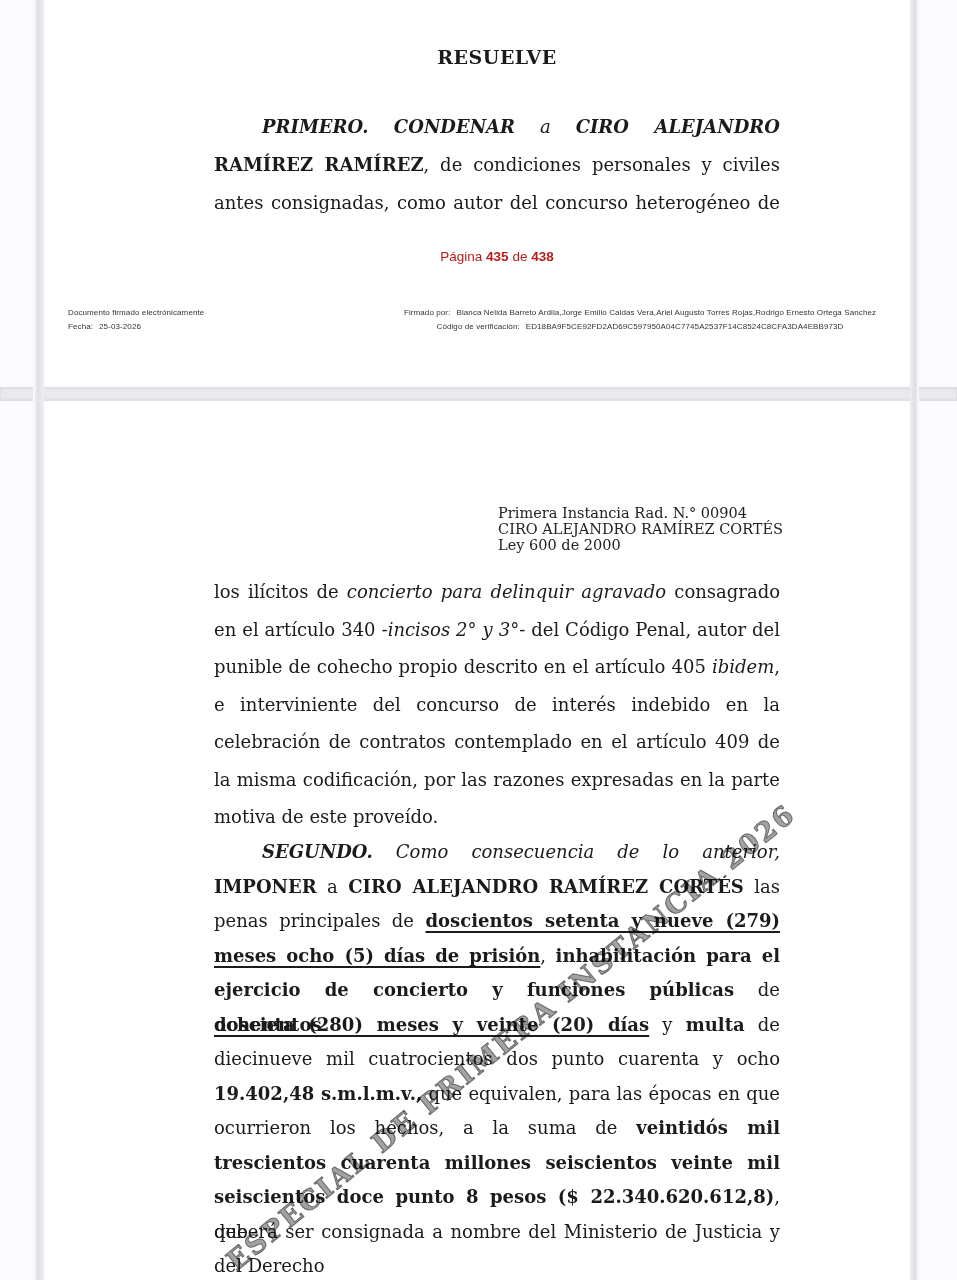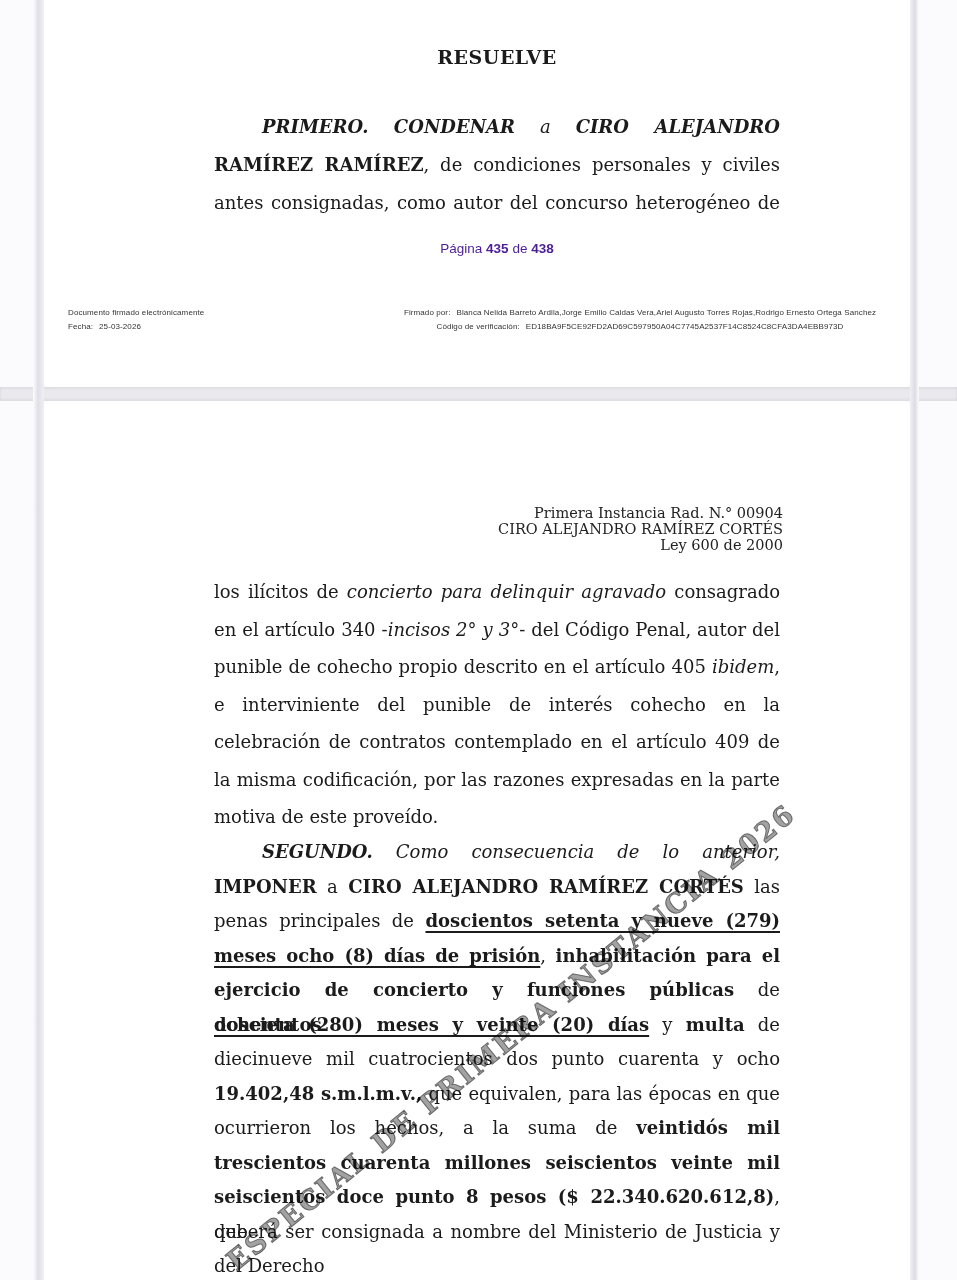--- a/index.html
+++ b/index.html
@@ -29,30 +29,30 @@
   .line{display:block;}
   .justify .line{text-align:justify;text-align-last:justify;}
   .end-short .line:last-child{text-align-last:left;}
   .indent-first .line:first-child{text-indent:48px;font-style:italic;}
 
   
   #p1-title{position:absolute;left:170px;width:566px;top:46px;text-align:center;
     font-size:19px;font-weight:bold;letter-spacing:.5px;}
   #p1-body{top:108px;}
   #p1-body .line{height:38px;line-height:38px;}
-  #p1-pageno{position:absolute;left:170px;width:566px;top:241px;text-align:center;
-    font-family:"Liberation Sans", sans-serif;font-size:13.5px;color:#4c1d95;}
+  #p1-pageno{position:absolute;left:170px;width:566px;top:249px;text-align:center;
+    font-family:"Liberation Sans", sans-serif;font-size:13.5px;color:#b91c1c;}
   .footer{position:absolute;top:306px;font-family:"Liberation Sans", sans-serif;
     font-size:8px;line-height:14px;color:#333;letter-spacing:.1px;white-space:nowrap;}
   #footer-left{left:24px;}
   #footer-right{left:328px;width:536px;text-align:center;}
   .footer .lbl{margin-right:6px;}
 
   
-  #p2-header{position:absolute;top:104px;right:127px;text-align:right;
+  #p2-header{position:absolute;top:104px;right:127px;
     font-size:14.5px;line-height:16px;color:#222;}
   #p2-para1{top:172px;}
   #p2-para1 .line{height:37.5px;line-height:37.5px;}
   #p2-para2{top:434px;}
   #p2-para2 .line{height:34.5px;line-height:34.5px;}
 
   #watermark{
     position:absolute;left:101px;top:619px;width:740px;height:44px;
     transform:rotate(-39deg);
     text-align:center;
@@ -99,31 +99,31 @@
   <div id="p2-header">
       <div class="line"><span class="">Primera Instancia Rad. N.° 00904</span></div>
       <div class="line"><span class="">CIRO ALEJANDRO RAMÍREZ CORTÉS</span></div>
       <div class="line"><span class="">Ley 600 de 2000</span></div>
     </div>
 
   <div class="bodyblock justify end-short" id="p2-para1">
       <div class="line"><span class="">los ilícitos de </span><span class="i ">concierto para delinquir agravado</span><span class=""> consagrado</span></div>
       <div class="line"><span class="">en el artículo 340 -</span><span class="i ">incisos 2° y 3°</span><span class="">- del Código Penal, autor del</span></div>
       <div class="line"><span class="">punible de cohecho propio descrito en el artículo 405 </span><span class="i ">ibidem</span><span class="">,</span></div>
-      <div class="line"><span class="">e interviniente del punible de interés cohecho en la</span></div>
+      <div class="line"><span class="">e interviniente del concurso de interés indebido en la</span></div>
       <div class="line"><span class="">celebración de contratos contemplado en el artículo 409 de</span></div>
       <div class="line"><span class="">la misma codificación, por las razones expresadas en la parte</span></div>
       <div class="line"><span class="">motiva de este proveído.</span></div>
     </div>
 
   <div class="bodyblock justify end-short indent-first" id="p2-para2">
       <div class="line"><span class="b ">SEGUNDO.</span><span class=""> Como consecuencia de lo anterior,</span></div>
       <div class="line"><span class="b ">IMPONER</span><span class=""> a </span><span class="b ">CIRO ALEJANDRO RAMÍREZ CORTÉS</span><span class=""> las</span></div>
       <div class="line"><span class="">penas principales de </span><span class="b u">doscientos setenta y nueve (279)</span></div>
-      <div class="line"><span class="b u">meses ocho (8) días de prisión</span><span class="">, </span><span class="b ">inhabilitación para el</span></div>
+      <div class="line"><span class="b u">meses ocho (5) días de prisión</span><span class="">, </span><span class="b ">inhabilitación para el</span></div>
       <div class="line"><span class="b ">ejercicio de concierto y funciones públicas</span><span class=""> de </span><span class="b u">doscientos</span></div>
       <div class="line"><span class="b u">ochenta (280) meses y veinte (20) días</span><span class=""> y </span><span class="b ">multa</span><span class=""> de</span></div>
       <div class="line"><span class="">diecinueve mil cuatrocientos dos punto cuarenta y ocho</span></div>
       <div class="line"><span class="b ">19.402,48 s.m.l.m.v.,</span><span class=""> que equivalen, para las épocas en que</span></div>
       <div class="line"><span class="">ocurrieron los hechos, a la suma de </span><span class="b ">veintidós mil</span></div>
       <div class="line"><span class="b ">trescientos cuarenta millones seiscientos veinte mil</span></div>
       <div class="line"><span class="b ">seiscientos doce punto 8 pesos ($ 22.340.620.612,8)</span><span class="">, que</span></div>
       <div class="line"><span class="">deberá ser consignada a nombre del Ministerio de Justicia y</span></div>
       <div class="line"><span class="">del Derecho</span></div>
     </div>

